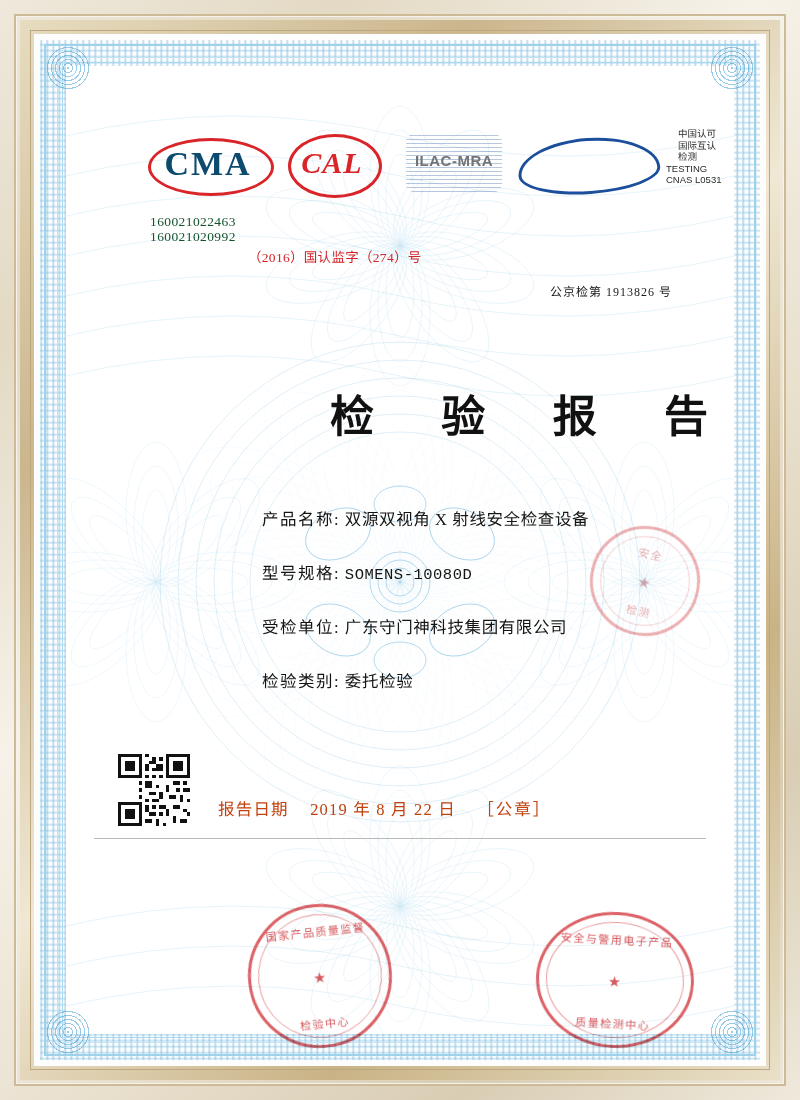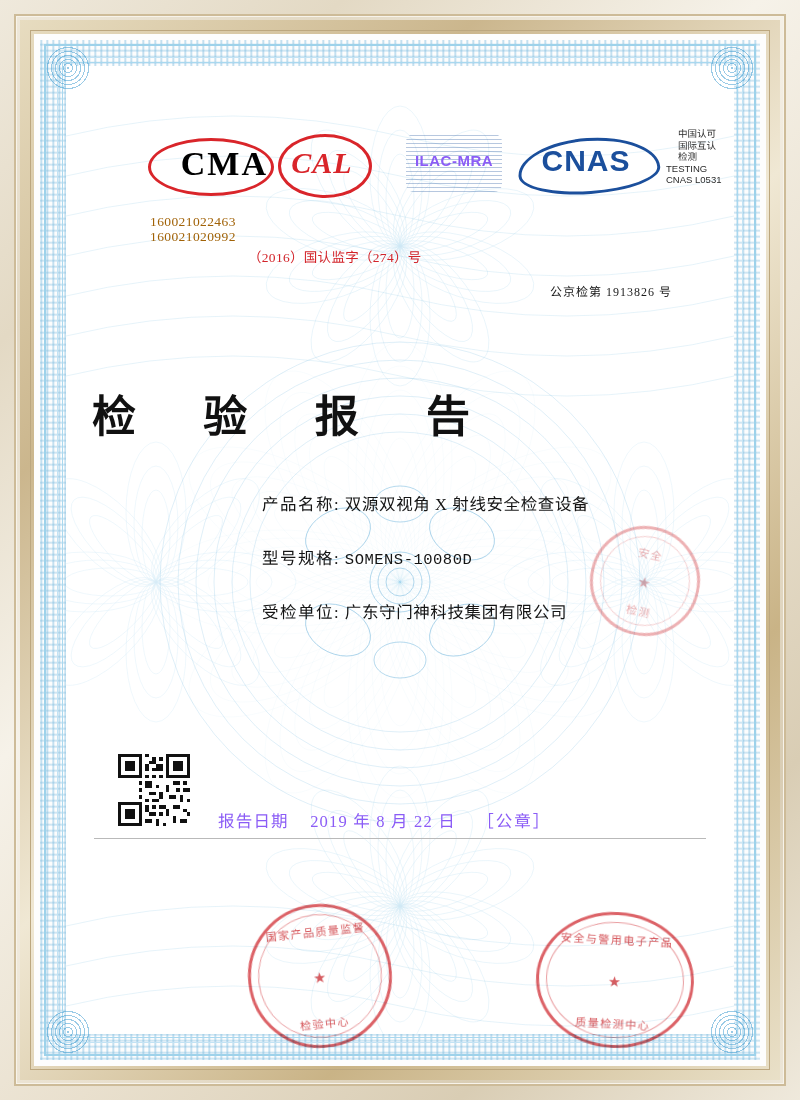--- a/index.html
+++ b/index.html
@@ -143,30 +143,30 @@
     left: 0; top: 4px;
     width: 120px; height: 52px;
     border: 3px solid #d9252a;
     border-radius: 50%;
   }
   .cma .txt {
     position: absolute;
     left: 0; top: 4px;
     width: 120px; height: 52px;
     line-height: 52px;
-    text-align: right;
+    text-align: center;
     font-family: "Liberation Serif", serif;
     font-weight: bold;
     font-size: 34px;
     letter-spacing: 2px;
-    color: #000000;
+    color: #0c4a6e;
   }
 
   .cal {
-    left: 124px; top: 4px;
+    left: 134px; top: 4px;
     width: 104px; height: 66px;
   }
   .cal .ring {
     position: absolute;
     left: 6px; top: 2px;
     width: 88px; height: 58px;
     border: 3px solid #d9252a;
     border-radius: 50%;
   }
   .cal .txt {
@@ -197,21 +197,21 @@
     opacity: .75;
   }
   .ilac .lbl {
     position: absolute;
     left: 0; top: 18px;
     width: 96px;
     text-align: center;
     font-family: "Liberation Sans", sans-serif;
     font-weight: bold;
     font-size: 15px;
-    color: #8b5cf6;
+    color: #737373;
     letter-spacing: .5px;
   }
 
   .cnas {
     left: 368px; top: 8px;
     width: 140px; height: 56px;
   }
   .cnas .swoosh {
     position: absolute;
     left: 2px; top: 2px;
@@ -242,21 +242,21 @@
   }
   .cnas-meta .cn { letter-spacing: 0px; margin-left: 12px; }
 
   
   .reg-nums {
     position: absolute;
     left: 84px; top: 148px;
     font-family: "Liberation Serif", serif;
     font-size: 13.5px;
     line-height: 15px;
-    color: #a16207;
+    color: #14532d;
     letter-spacing: .4px;
   }
   .reg-approval {
     position: absolute;
     left: 182px; top: 180px;
     font-size: 13.5px;
     color: #d3242a;
     letter-spacing: .3px;
   }
 
@@ -267,41 +267,42 @@
     font-size: 12px;
     letter-spacing: 1px;
     color: #1b1b1b;
   }
 
   
   .main-title {
     position: absolute;
     left: 0; top: 315px;
     width: 668px;
-    text-align: left;
+    text-align: right;
     font-family: "DejaVu Serif", serif;
     font-size: 44px;
     font-weight: bold;
     letter-spacing: 26px;
     text-indent: 26px;
     color: #111111;
   }
 
   
   .fields {
     position: absolute;
     left: 196px; top: 425px;
     width: 420px;
   }
   .field {
     margin-bottom: 30px;
     font-size: 16.5px;
     letter-spacing: .6px;
     color: #141414;
     white-space: nowrap;
+    margin-top: 15px;
   }
   .field .k { letter-spacing: 1.5px; }
   .field .v { letter-spacing: .6px; }
   .field .v.mono {
     font-family: "Liberation Mono", monospace;
     font-size: 15.5px;
     letter-spacing: .5px;
   }
 
   
@@ -311,22 +312,21 @@
     width: 72px; height: 72px;
   }
   .qr svg { display:block; }
 
   
   .date-line {
     position: absolute;
     left: 152px; top: 730px;
     font-size: 16.5px;
     letter-spacing: 1.2px;
-    color: #8b5cf6;
-    margin-top: 12px;
+    color: #c2410c;
   }
   .date-line .seal-note { letter-spacing: 2px; }
   .rule {
     position: absolute;
     left: 28px; top: 772px;
     width: 612px;
     height: 1px;
     background: #b9b9b9;
   }
 
@@ -555,21 +555,20 @@
         <div class="txt">CAL</div>
       </div>
 
       <div class="logo ilac">
         <div class="glyph"></div>
         <div class="lbl">ILAC-MRA</div>
       </div>
 
       <div class="logo cnas">
         <div class="swoosh"></div>
-        <div class="lbl">CNAS</div>
       </div>
 
       <div class="cnas-meta">
         <div class="cn">中国认可</div>
         <div class="cn">国际互认</div>
         <div class="cn">检测</div>
         <div>TESTING</div>
         <div>CNAS L0531</div>
       </div>
     </div>
@@ -587,20 +586,24 @@
         <span class="k">产品名称:</span>
         <span class="v">双源双视角 X 射线安全检查设备</span>
       </div>
       <div class="field">
         <span class="k">型号规格:</span>
         <span class="v mono">SOMENS-10080D</span>
       </div>
       <div class="field">
         <span class="k">受检单位:</span>
         <span class="v">广东守门神科技集团有限公司</span>
+      </div>
+      <div class="field">
+        <span class="k">检验类别:</span>
+        <span class="v">委托检验</span>
       </div>
     </div>
 
     <div class="qr">
       <svg width="72" height="72" viewBox="0 0 21 21" shape-rendering="crispEdges" xmlns="http://www.w3.org/2000/svg">
         <rect width="21" height="21" fill="#ffffff"></rect>
         <g fill="#111111">
 
           <rect x="0" y="0" width="7" height="1"></rect>
             <rect x="0" y="6" width="7" height="1"></rect>

